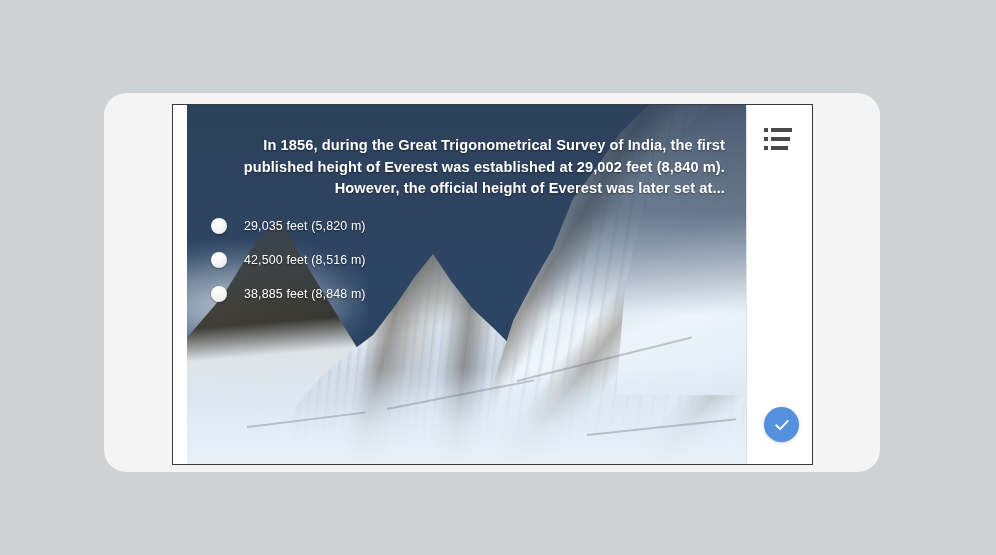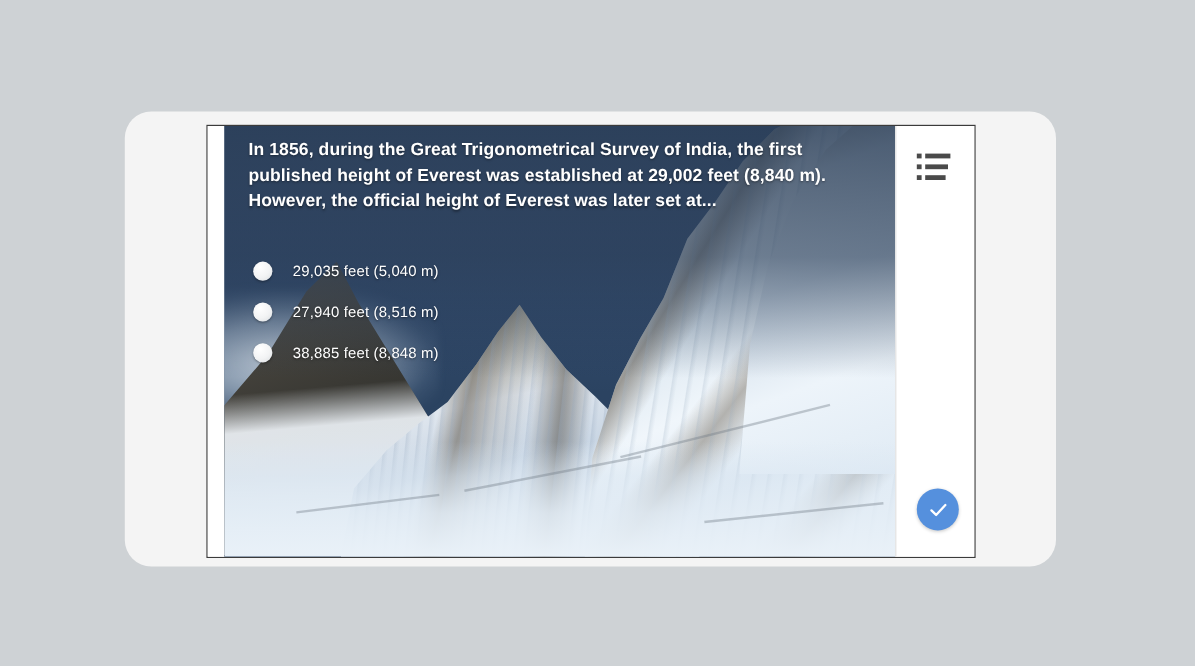--- a/index.html
+++ b/index.html
@@ -203,23 +203,24 @@
     left: 0; top: 0; right: 0;
     height: 210px;
     background: linear-gradient(to bottom, rgba(38,58,84,0.82) 0%, rgba(40,60,86,0.62) 52%, rgba(42,62,88,0.0) 100%);
     pointer-events: none;
   }
 
   
   #question-block {
     position: absolute;
     left: 20px;
-    top: 10px;
+    top: 30px;
     width: 518px;
     z-index: 5;
+    text-align: right;
   }
   #question-text {
     color: #ffffff;
     font-size: 14.6px;
     font-weight: bold;
     line-height: 21.5px;
     letter-spacing: .1px;
     text-shadow: 0 1px 2px rgba(0,0,0,.45);
     margin: 0;
   }
@@ -343,25 +344,25 @@
 
     <div id="text-scrim"></div>
 
     <div id="question-block">
       <p id="question-text">In 1856, during the Great Trigonometrical Survey of India, the first published height of Everest was established at 29,002 feet (8,840 m). However, the official height of Everest was later set at...</p>
     </div>
 
     <ul id="answer-list">
       <li class="answer-item">
         <span class="radio-dot"></span>
-        <span class="answer-label">29,035 feet (5,040 m)</span>
+        <span class="answer-label">29,035 feet (5,820 m)</span>
       </li>
       <li class="answer-item">
         <span class="radio-dot"></span>
-        <span class="answer-label">27,940 feet (8,516 m)</span>
+        <span class="answer-label">42,500 feet (8,516 m)</span>
       </li>
       <li class="answer-item">
         <span class="radio-dot"></span>
         <span class="answer-label">38,885 feet (8,848 m)</span>
       </li>
     </ul>
   </div>
 
   <div id="side-panel">
 

